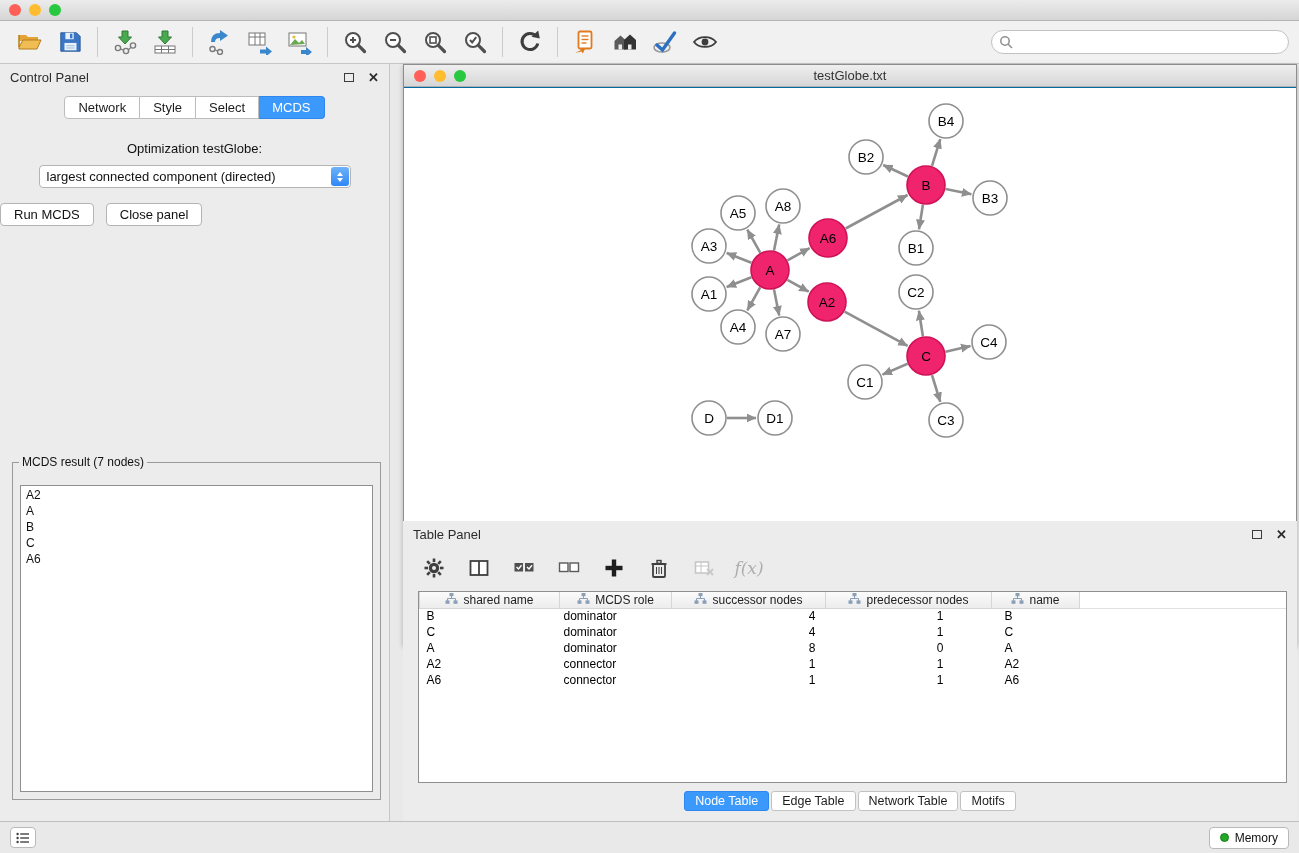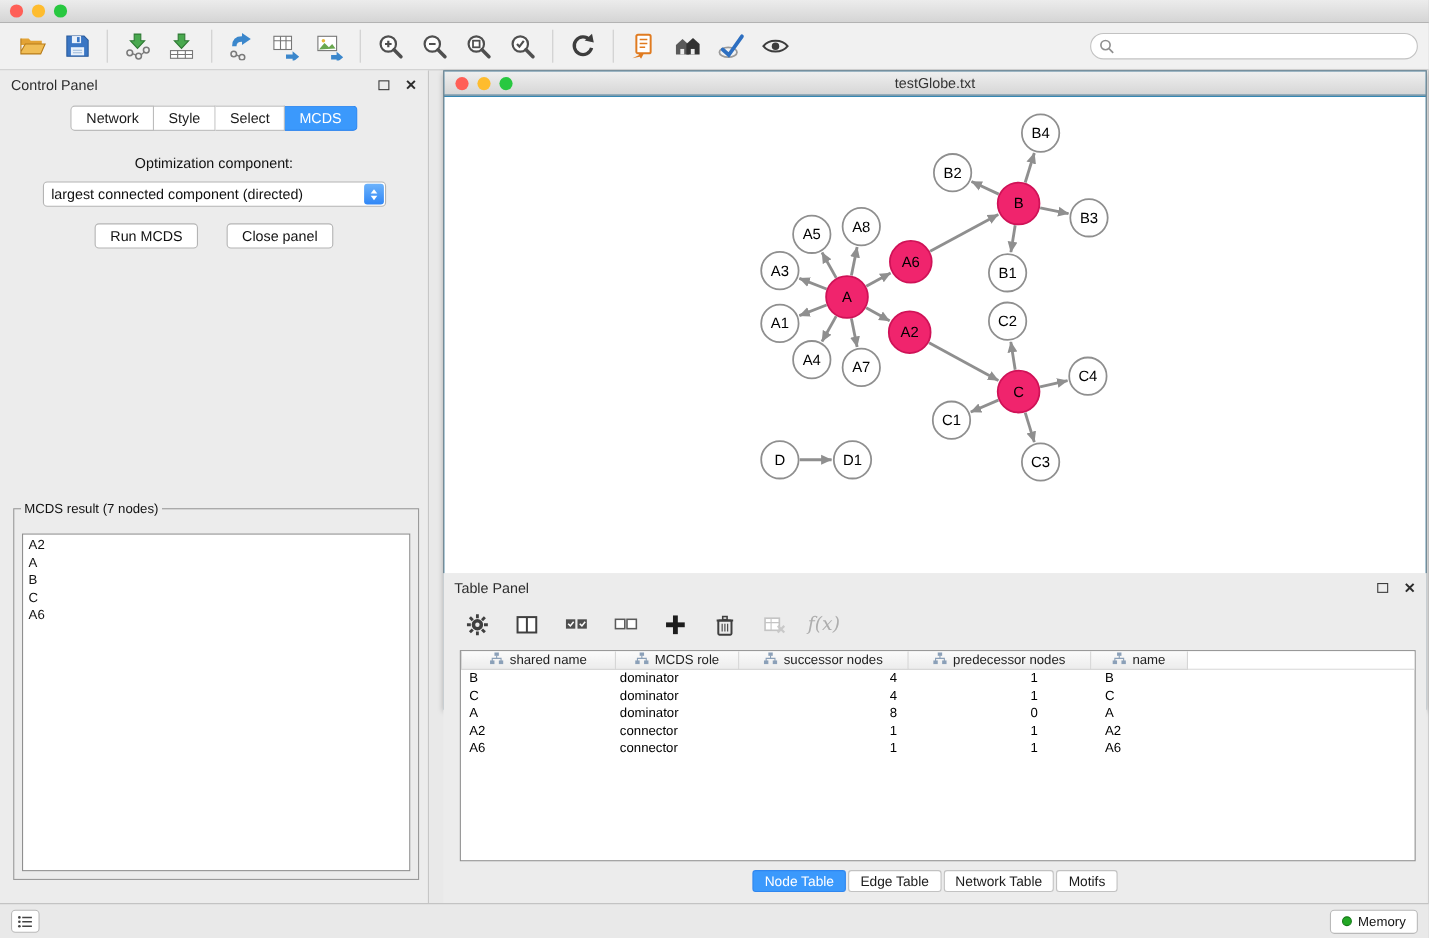--- a/index.html
+++ b/index.html
@@ -51,21 +51,21 @@
   .combo { width:312px; height:23px; margin:9px auto 0; background:#fff; border:1px solid #b4b4b4;
            border-radius:4px; display:flex; align-items:center; }
   .combo-text { flex:1; font-size:13px; padding-left:7px; color:#111; white-space:nowrap; overflow:hidden; }
   .combo-btn { width:18px; height:19px; margin-right:1px; border-radius:3px;
                background:linear-gradient(#6db3fb,#2f86f6); display:flex; flex-direction:column;
                align-items:center; justify-content:center; gap:2px; }
   .arr-up { width:0; height:0; border-left:3.5px solid transparent; border-right:3.5px solid transparent;
             border-bottom:4px solid #fff; }
   .arr-dn { width:0; height:0; border-left:3.5px solid transparent; border-right:3.5px solid transparent;
             border-top:4px solid #fff; }
-  .btn-row { display:flex; justify-content:center; gap:26px; margin-top:15px; }
+  .btn-row { display:flex; gap:12px; margin-top:15px; }
   .push-btn { background:#fff; border:1px solid #b4b4b4; border-radius:4px; font-size:13px;
               padding:3px 13px; color:#111; font-family:"Liberation Sans",sans-serif; }
 
   .result-fieldset { position:absolute; top:391px; left:12px; right:8px; bottom:21px;
                      border:1px solid #9a9a9a; }
   .result-fieldset legend { font-size:12px; color:#111; margin-left:6px; padding:0 3px; }
   .result-list { position:absolute; top:16px; left:7px; right:7px; bottom:7px; background:#fff;
                  border:1px solid #8f8f8f; overflow:auto; padding-top:1px; }
   .result-item { font-size:12px; color:#111; padding:1px 5px; line-height:14px; }
 
@@ -278,21 +278,21 @@
         <span class="float-box"></span>
         <span class="close-x">✕</span>
       </span>
     </div>
     <div class="segmented" id="cp-tabs">
         <div class="seg">Network</div>
         <div class="seg">Style</div>
         <div class="seg">Select</div>
         <div class="seg active">MCDS</div>
       </div>
-    <div class="opt-label">Optimization component:</div>
+    <div class="opt-label">Optimization testGlobe:</div>
     <div class="combo">
       <span class="combo-text">largest connected component (directed)</span>
       <span class="combo-btn">
         <span class="arr-up"></span>
           <span class="arr-dn"></span>
       </span>
     </div>
     <div class="btn-row">
       <button class="push-btn">Run MCDS</button>
       <button class="push-btn">Close panel</button>

